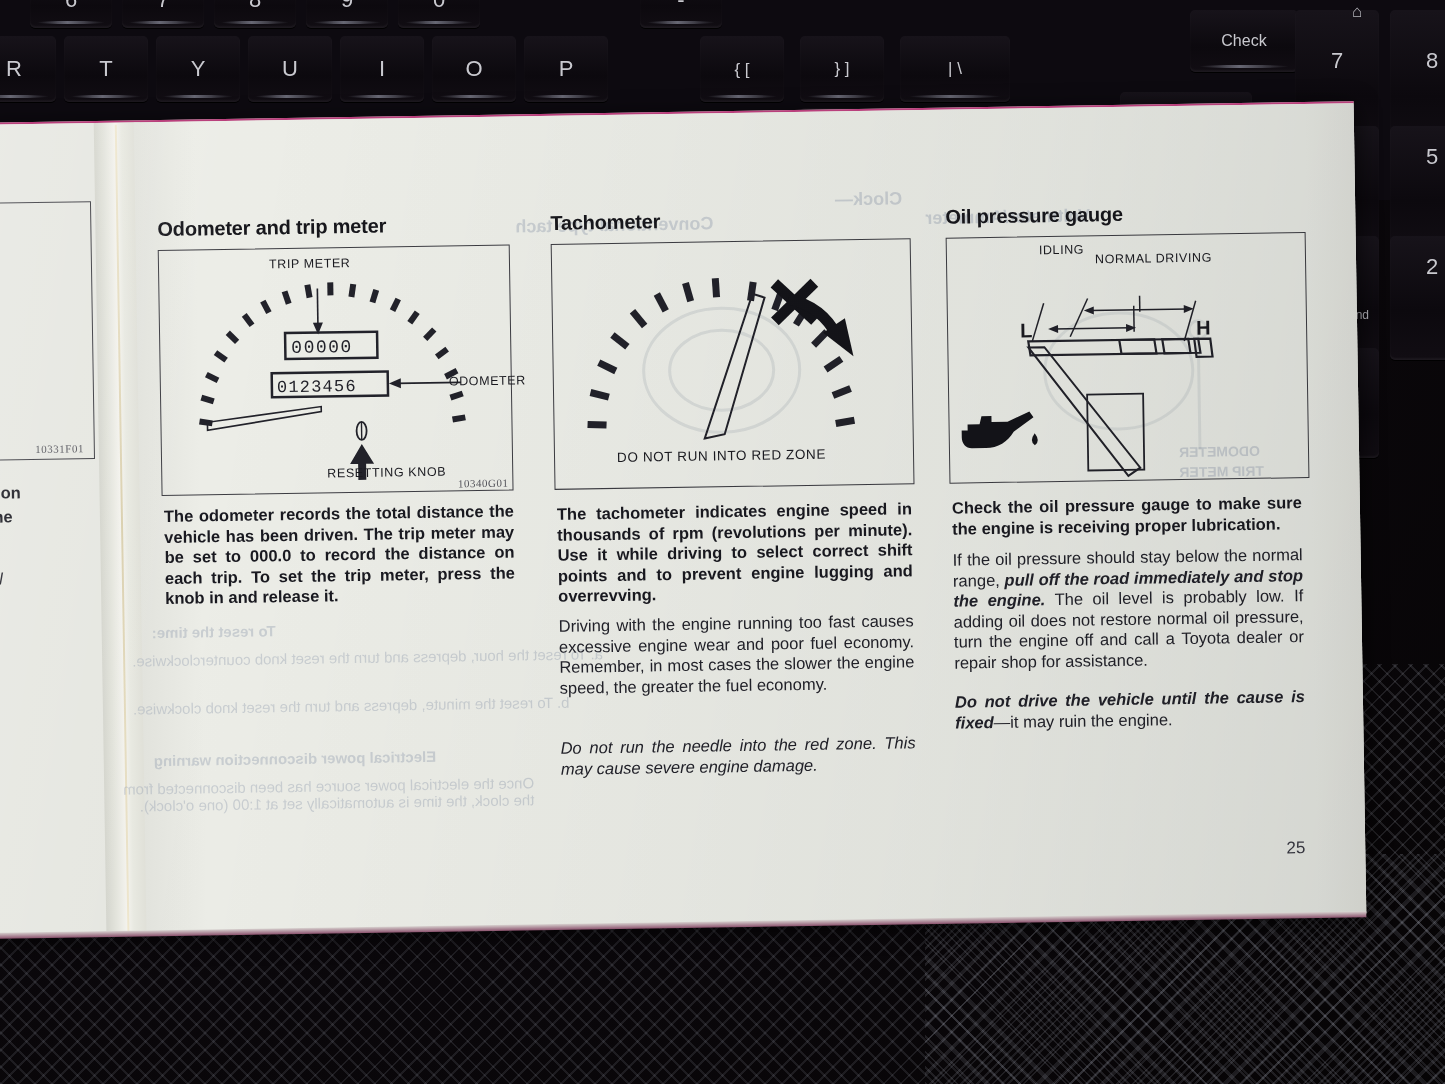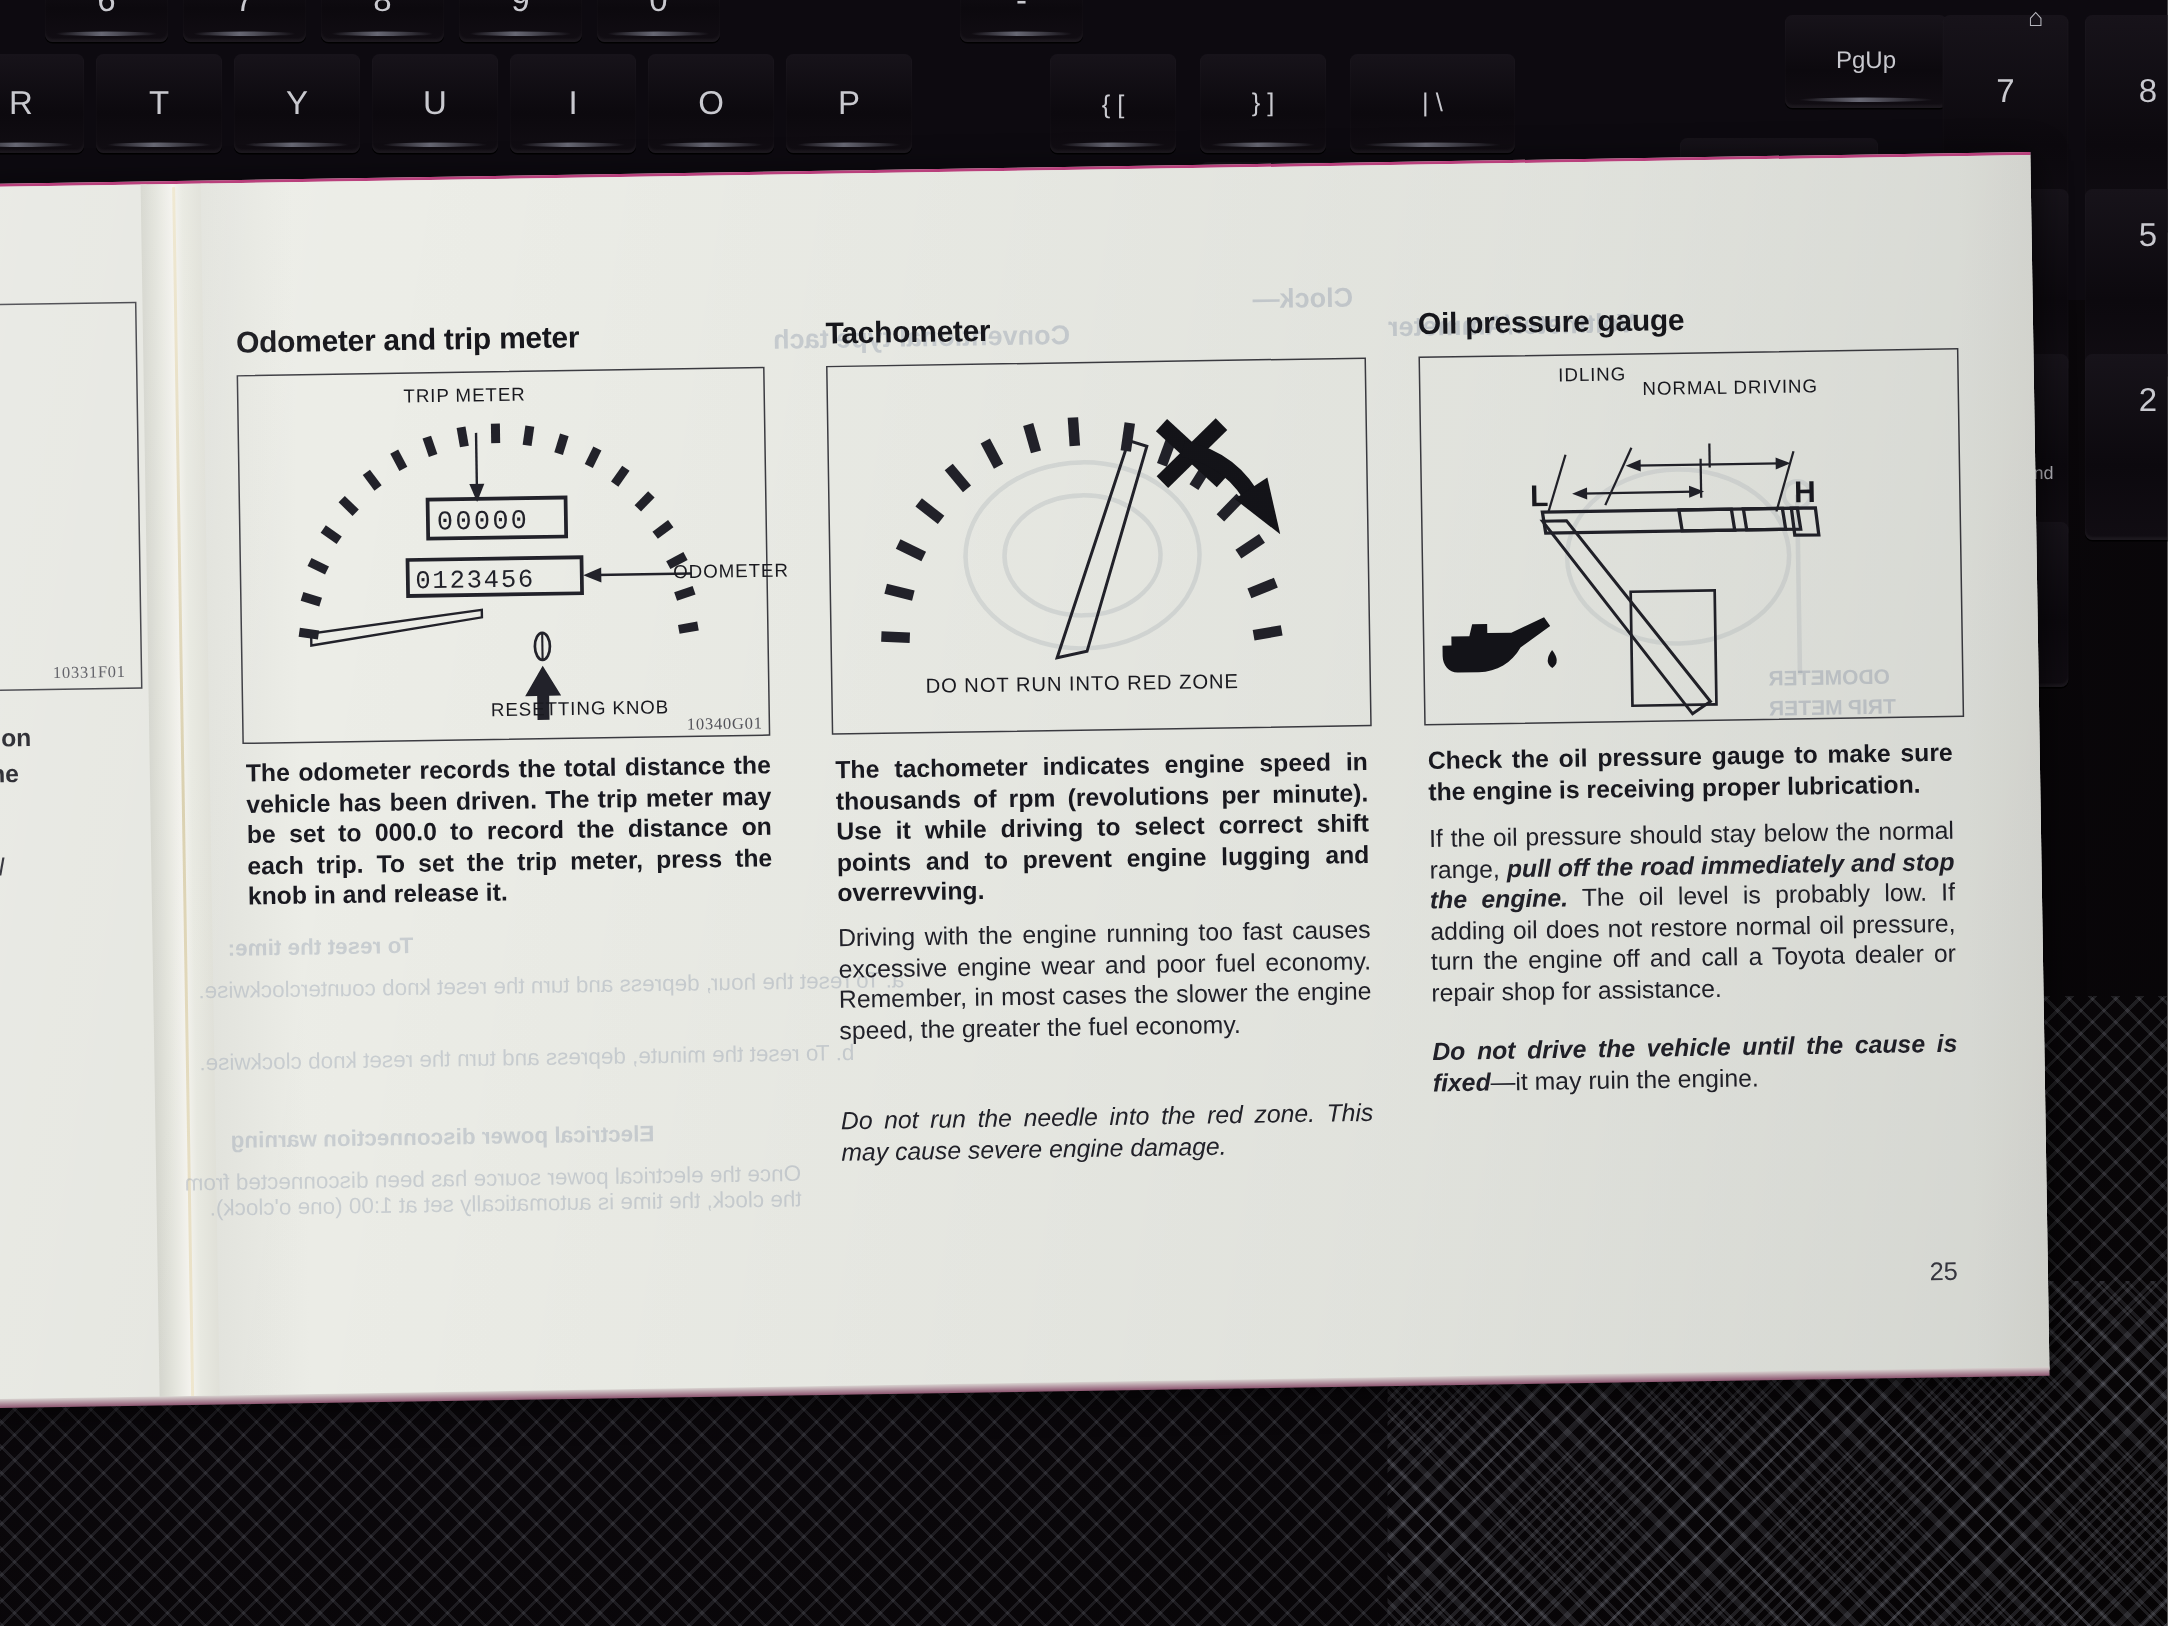--- a/index.html
+++ b/index.html
@@ -150,21 +150,21 @@
   <span>"</span>
   </div>
 <div class="key" style="left:940px;top:108px;width:150px;height:56px;font-size:15px;color:#8d8d96;">
   <span>Enter</span>
   </div>
 
 <div class="key" style="left:1120px;top:92px;width:118px;height:60px;font-size:16px;justify-content:flex-start;padding-left:14px;">
   <span>Delete</span>
   </div>
 <div class="key" style="left:1190px;top:10px;width:108px;height:62px;font-size:16px;">
-  <span>PgUp</span>
+  <span>Check</span>
     <span class="keycap-lip"></span>
   </div>
 <div class="key" style="left:1295px;top:10px;width:84px;height:106px;align-items:flex-start;padding-top:38px;">
   <span>7</span>
   <span class="sub" style="right:6px;bottom:14px;">Home</span>
   </div>
 <div class="key" style="left:1390px;top:10px;width:84px;height:106px;align-items:flex-start;padding-top:38px;">
   <span>8</span>
   </div>
 <div class="key" style="left:1295px;top:126px;width:84px;height:106px;align-items:flex-start;padding-top:18px;">

